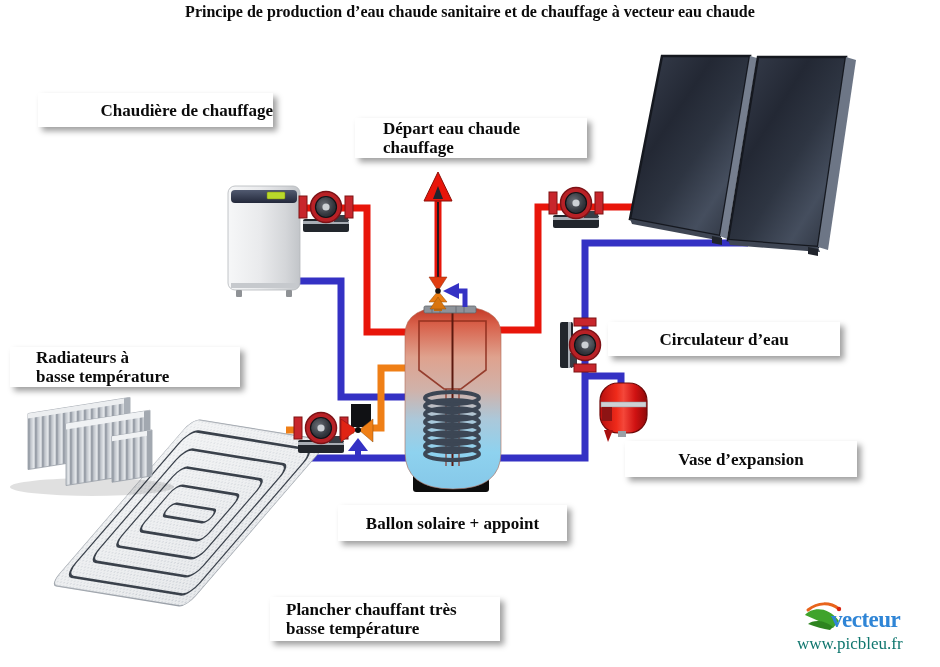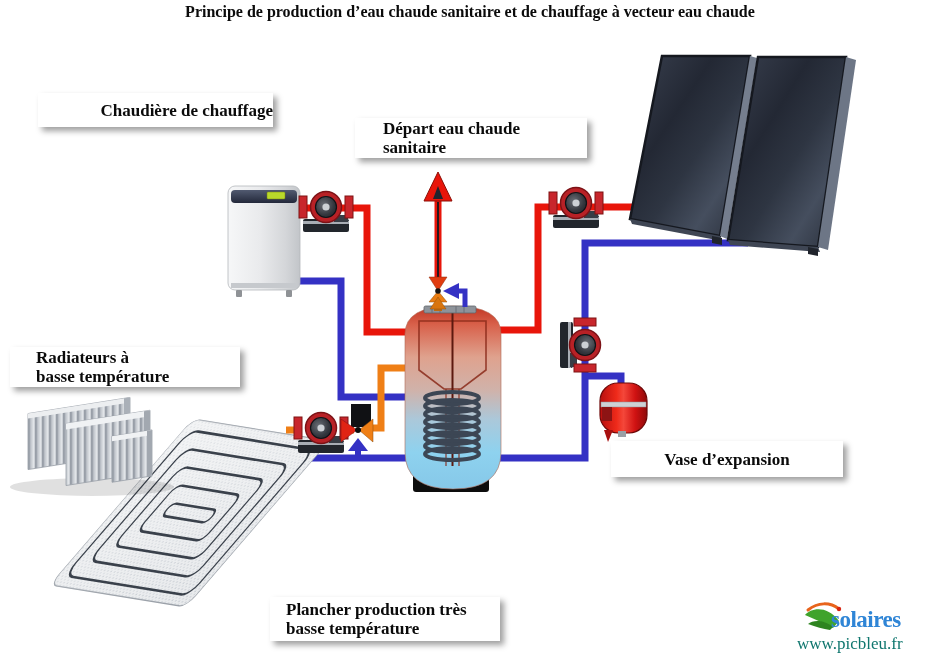--- a/index.html
+++ b/index.html
@@ -244,44 +244,50 @@
       <rect x="618" y="431" width="8" height="6" fill="#9aa0a6"></rect>
     </g>
   </svg>
 
   <div class="label center" style="left:38px;top:93px;width:235px;height:34px;align-items:flex-end;">
     <span>Chaudière de chauffage</span>
   </div>
 
   <div class="label" style="left:355px;top:106px;width:232px;height:40px;padding-left:28px;box-sizing:border-box;margin-top:12px;">
     <span>Départ eau chaude</span>
-    <span>sanitaire</span>
-  </div>
-
-
+    <span>chauffage</span>
+  </div>
+
+
+  <div class="label center" style="left:608px;top:322px;width:232px;height:34px;">
+    <span>Circulateur d’eau</span>
+  </div>
 
   <div class="label" style="left:10px;top:347px;width:230px;height:40px;padding-left:26px;box-sizing:border-box;">
     <span>Radiateurs à</span>
     <span>basse température</span>
   </div>
 
-  <div class="label center" style="left:611px;top:441px;width:232px;height:36px;">
+  <div class="label center" style="left:625px;top:441px;width:232px;height:36px;">
     <span>Vase d’expansion</span>
   </div>
 
+  <div class="label center" style="left:338px;top:505px;width:229px;height:36px;">
+    <span>Ballon solaire + appoint</span>
+  </div>
 
   <div class="label" style="left:270px;top:597px;width:230px;height:44px;padding-left:16px;box-sizing:border-box;">
-    <span>Plancher production très</span>
+    <span>Plancher chauffant très</span>
     <span>basse température</span>
   </div>
 
   <div class="logo-icon">
     <svg width="40" height="32" viewBox="0 0 40 32">
       <path d="M5,9 C15,1 27,1 36,8" stroke="#e8641c" stroke-width="3" fill="none" stroke-linecap="round"></path>
       <circle cx="36" cy="8" r="2.2" fill="#d82412"></circle>
       <path d="M36,20 C24,4 8,7 2,14 C12,18 22,23 30,27 Z" fill="#3fa32c"></path>
       <path d="M30,26 C20,18 10,19 5,23 C13,26 20,28 27,29 Z" fill="#2e8420"></path>
     </svg>
   </div>
-  <div class="logo-brand">solaires</div>
+  <div class="logo-brand">vecteur</div>
   <div class="logo-url">www.picbleu.fr</div>
 
 </div>
 
 </body></html>

